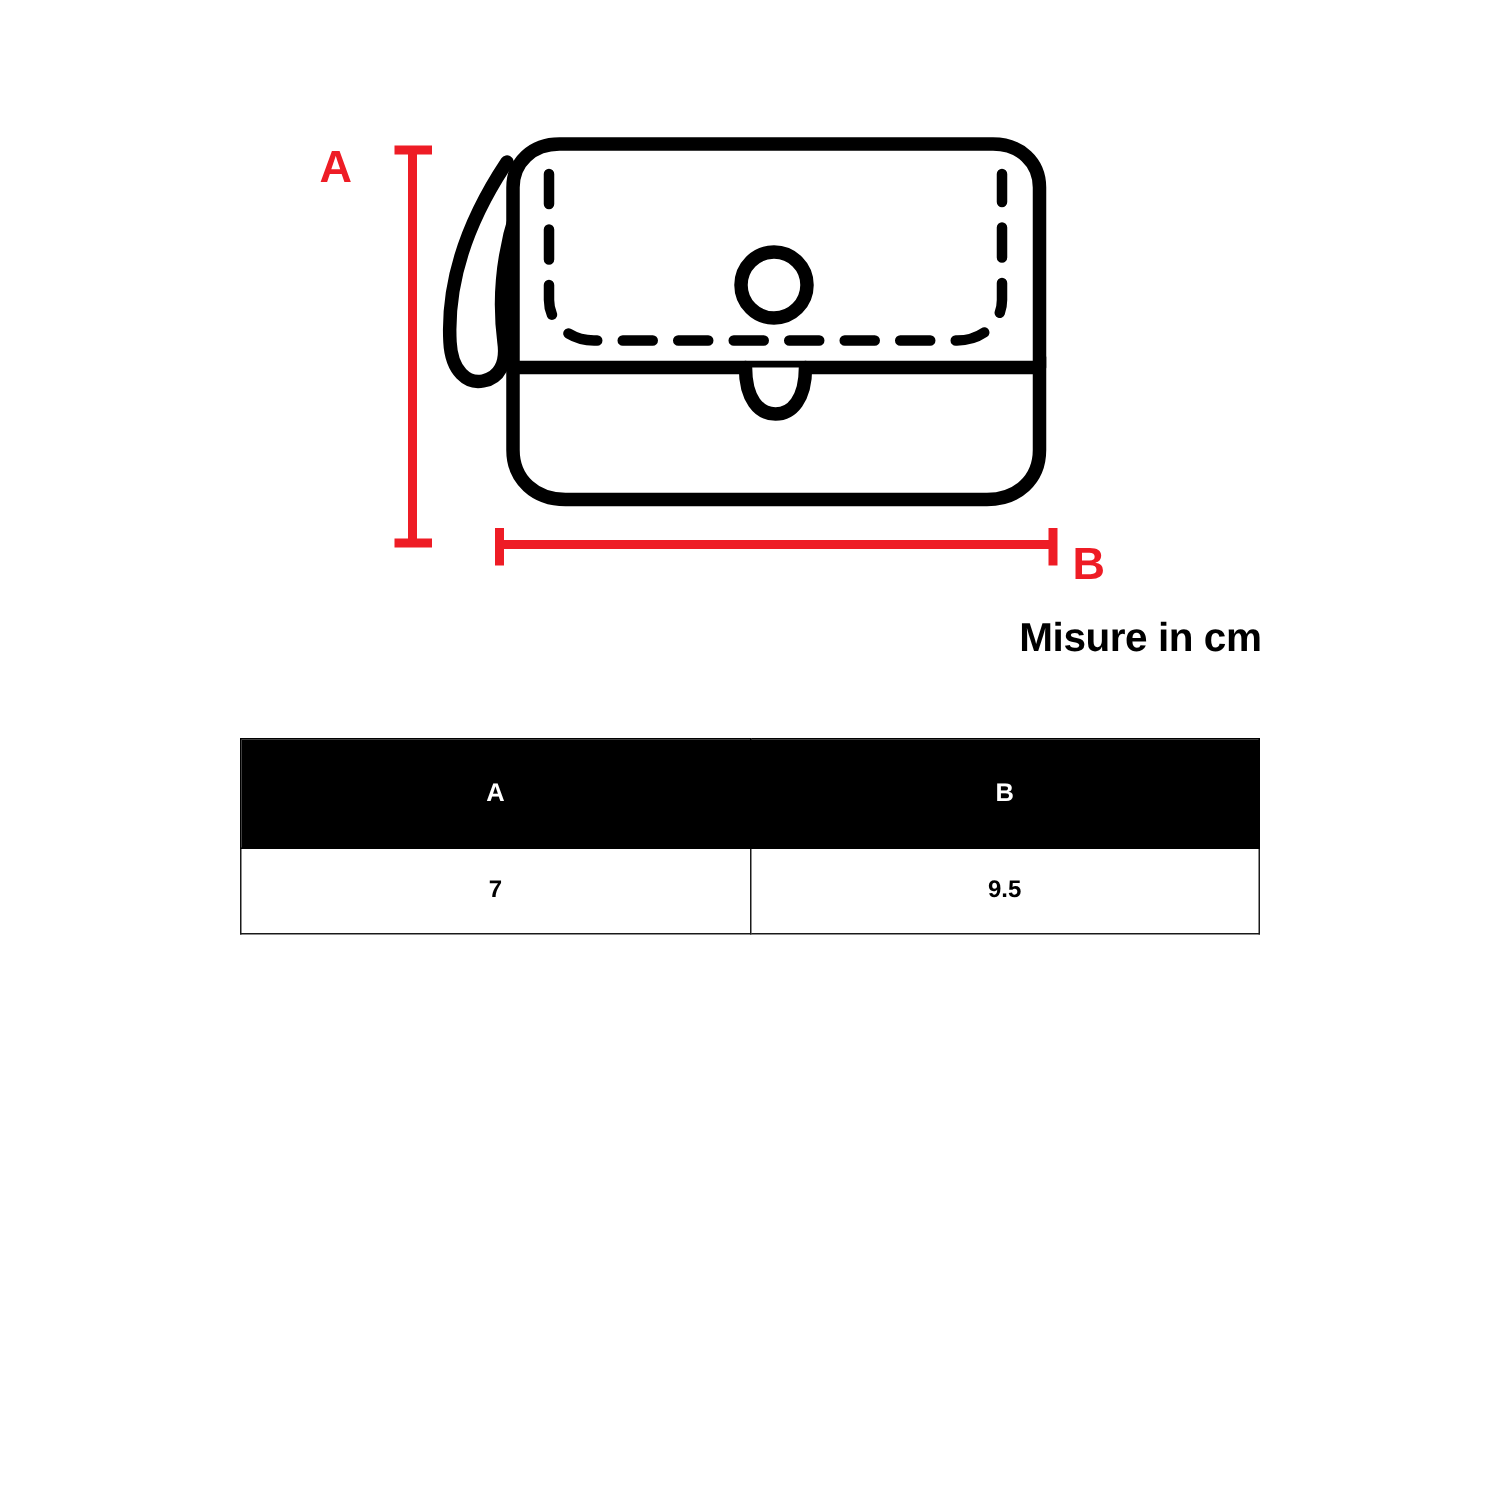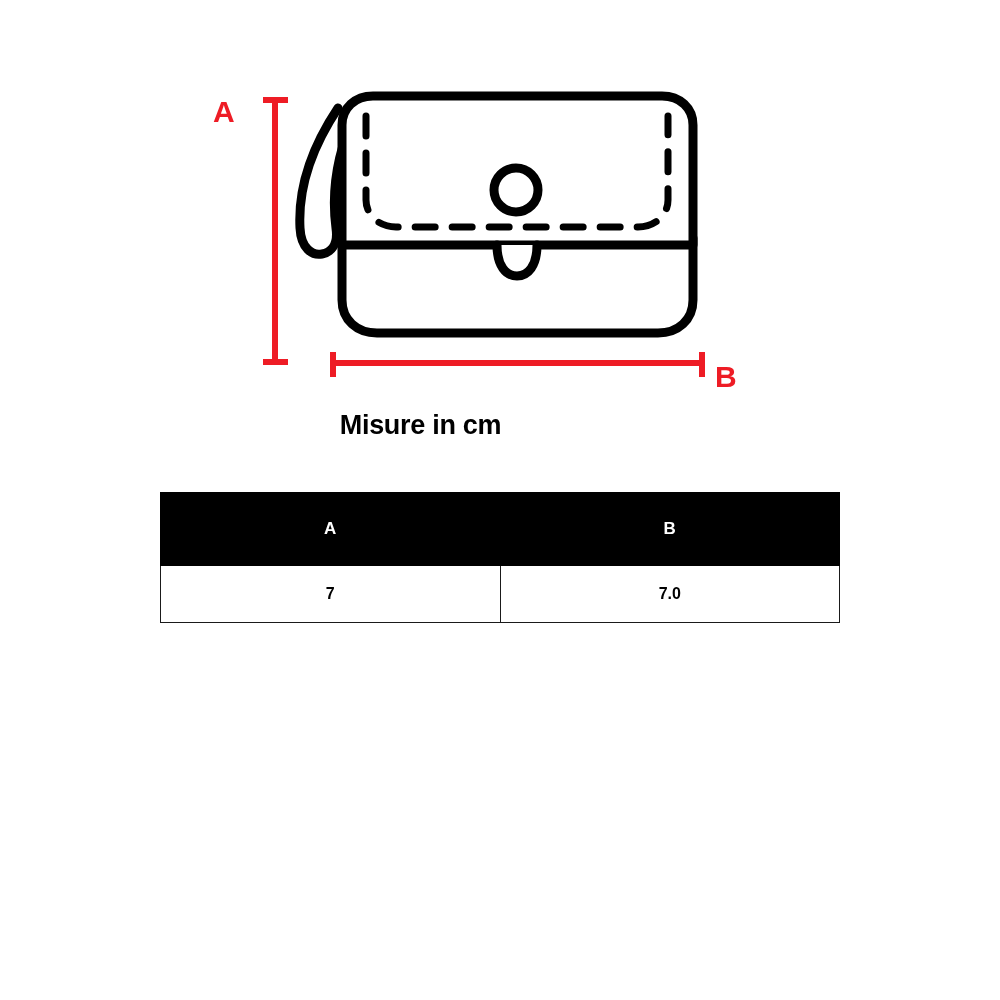--- a/index.html
+++ b/index.html
@@ -19,21 +19,21 @@
     left: 0;
     top: 0;
     width: 1000px;
     height: 1000px;
   }
   .caption {
     position: absolute;
     left: 0;
     top: 410px;
     width: 841px;
-    text-align: center;
+    text-align: right;
     font-size: 27px;
     font-weight: bold;
     letter-spacing: -0.3px;
     color: #000000;
   }
   .size-table {
     position: absolute;
     left: 160px;
     top: 492px;
     width: 680px;
@@ -114,16 +114,16 @@
 <table class="size-table">
   <thead>
     <tr>
       <th>A</th>
       <th>B</th>
     </tr>
   </thead>
   <tbody>
     <tr>
       <td>7</td>
-      <td>7.0</td>
+      <td>9.5</td>
     </tr>
   </tbody>
 </table>
 
 </body></html>

